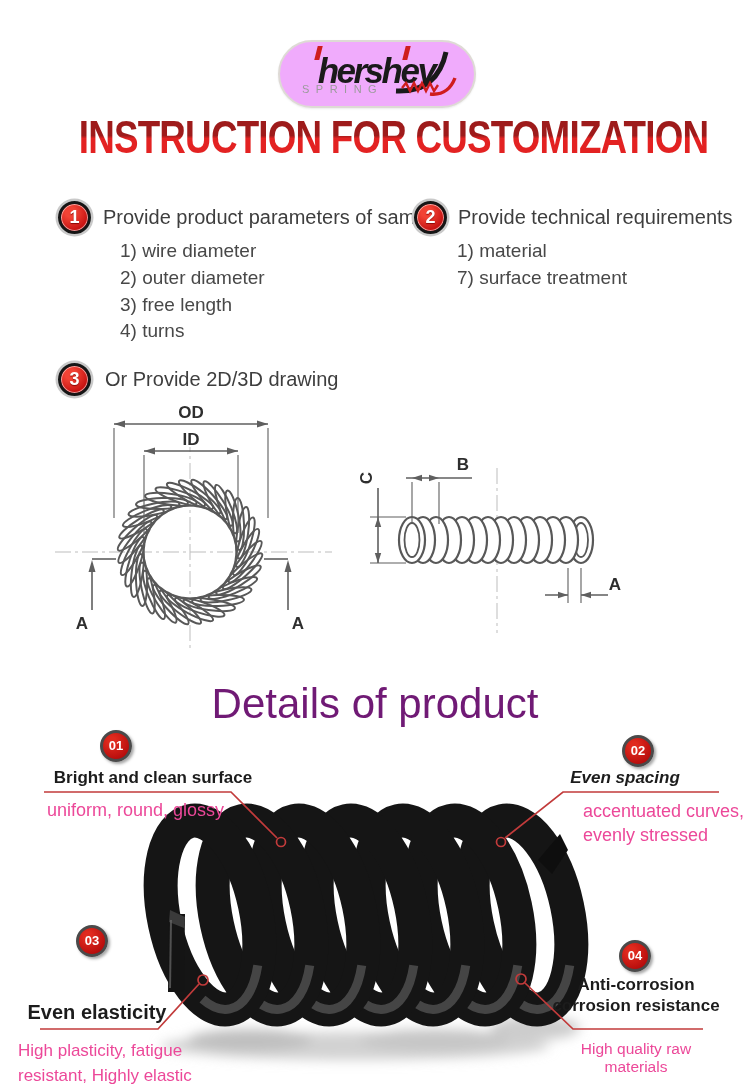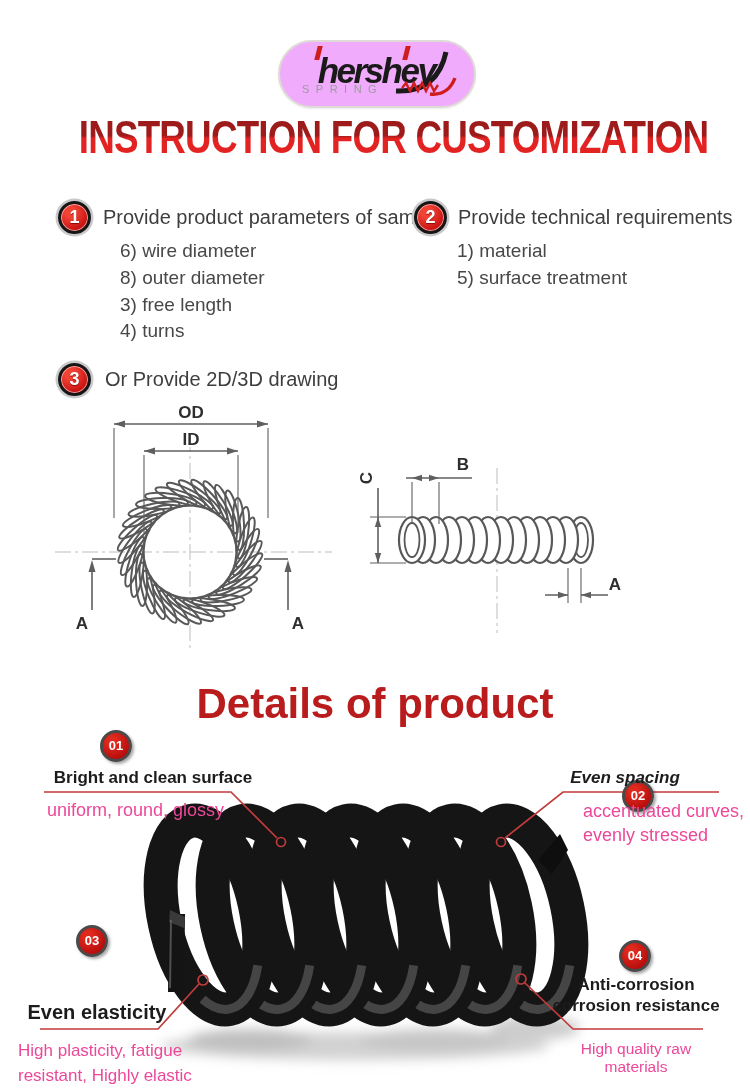--- a/index.html
+++ b/index.html
@@ -36,21 +36,21 @@
     box-shadow:0 0 0 2.5px #c9c9c9, inset 0 0 0 1px rgba(255,255,255,.55);
     color:#fff;font-weight:bold;font-size:18px;line-height:27px;text-align:center;
     text-shadow:0 1px 1px rgba(120,0,0,.8);
   }
   .step-title{font-size:20px;color:#3e3e3e;white-space:nowrap;}
   .step-item{font-size:19px;color:#484848;white-space:nowrap;}
 
   
   .details-heading{
     left:0;top:680px;width:750px;text-align:center;
-    font-size:42px;font-weight:bold;color:#b91c1c;letter-spacing:0px;
+    font-size:42px;font-weight:normal;color:#701a75;letter-spacing:0px;
   }
 
   
   .detail-badge{
     width:26px;height:26px;border-radius:50%;
     background:radial-gradient(circle at 35% 30%, #e02a1e 15%, #b40b0b 80%);
     border:3px solid #4a4a4a;
     box-shadow:2px 2px 3px rgba(0,0,0,.35);
     color:#fff;font-weight:bold;font-size:13px;line-height:26px;text-align:center;
   }
@@ -80,31 +80,31 @@
 </div>
 
 <div class="abs main-heading">
   <span class="squeeze">INSTRUCTION FOR CUSTOMIZATION</span>
 </div>
 
 <div class="abs step-badge" style="left:58px;top:201px;">
   <span>1</span>
 </div>
 <div class="abs step-title" style="left:103px;top:206px;">Provide product parameters of sample</div>
-<div class="abs step-item" style="left:120px;top:240px;">6) wire diameter</div>
-<div class="abs step-item" style="left:120px;top:267px;">8) outer diameter</div>
+<div class="abs step-item" style="left:120px;top:240px;">1) wire diameter</div>
+<div class="abs step-item" style="left:120px;top:267px;">2) outer diameter</div>
 <div class="abs step-item" style="left:120px;top:294px;">3) free length</div>
 <div class="abs step-item" style="left:120px;top:320px;">4) turns</div>
 
 <div class="abs step-badge" style="left:414px;top:201px;">
   <span>2</span>
 </div>
 <div class="abs step-title" style="left:458px;top:206px;text-align:right;">Provide technical requirements</div>
 <div class="abs step-item" style="left:457px;top:240px;">1) material</div>
-<div class="abs step-item" style="left:457px;top:267px;">5) surface treatment</div>
+<div class="abs step-item" style="left:457px;top:267px;">7) surface treatment</div>
 
 <div class="abs step-badge" style="left:58px;top:363px;">
   <span>3</span>
 </div>
 <div class="abs step-title" style="left:105px;top:368px;">Or Provide 2D/3D drawing</div>
 
 <svg class="abs noptr" style="left:40px;top:398px;" width="670" height="255" viewBox="0 0 670 255">
   <g stroke="#5f5f5f" stroke-width="1.6" fill="none">
 
     <path d="M 15,154 H 292" stroke="#bdbdbd" stroke-width="1" stroke-dasharray="16 4 3 4"></path>
@@ -271,21 +271,21 @@
     <circle cx="521" cy="979" r="5"></circle>
   </g>
 </svg>
 
 <div class="abs detail-badge" style="left:100px;top:730px;">
   <span>01</span>
 </div>
 <div class="abs callout-title" style="left:38px;top:768px;width:230px;">Bright and clean surface</div>
 <div class="abs callout-desc" style="left:47px;top:800px;">uniform, round, glossy</div>
 
-<div class="abs detail-badge" style="left:622px;top:735px;margin-top:45px;">
+<div class="abs detail-badge" style="left:622px;top:735px;">
   <span>02</span>
 </div>
 <div class="abs callout-title" style="left:540px;top:768px;width:170px;font-style:italic;">Even spacing</div>
 <div class="abs callout-desc" style="left:583px;top:799px;line-height:24px;">accentuated curves,
 evenly stressed</div>
 
 <div class="abs detail-badge" style="left:76px;top:925px;">
   <span>03</span>
 </div>
 <div class="abs callout-title" style="left:17px;top:1001px;width:160px;font-size:20px;">Even elasticity</div>

